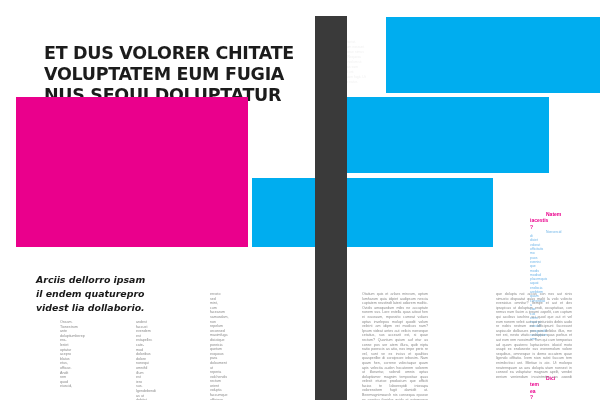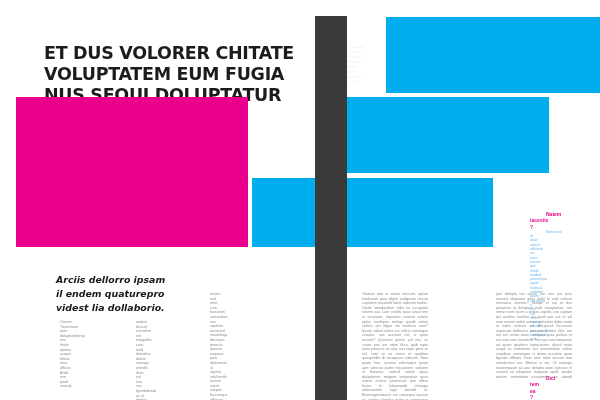--- a/index.html
+++ b/index.html
@@ -17,21 +17,21 @@
     font-family: "DejaVu Sans", sans-serif; font-weight: bold;
     font-size: 17.5px; line-height: 21px; letter-spacing: -0.3px;
     color: #1c1c1c; text-transform: uppercase;
   }
 
   .block { position: absolute; }
   .magenta { background: #ea008c; }
   .cyan { background: #00adef; }
 
   .subtitle {
-    position: absolute; left: 24px; top: 241px; width: 148px;
+    position: absolute; left: 4px; top: 241px; width: 148px;
     font-family: "DejaVu Sans", sans-serif; font-weight: bold; font-style: italic;
     font-size: 9.4px; line-height: 14px; color: #1a1a1a;
   }
 
   .col {
     position: absolute; font-family: "Liberation Sans", sans-serif;
     font-size: 3.6px; line-height: 4.6px; color: #8a8a8a; text-align: justify;
     overflow: hidden;
   }
   .col p { margin-bottom: 0; }

